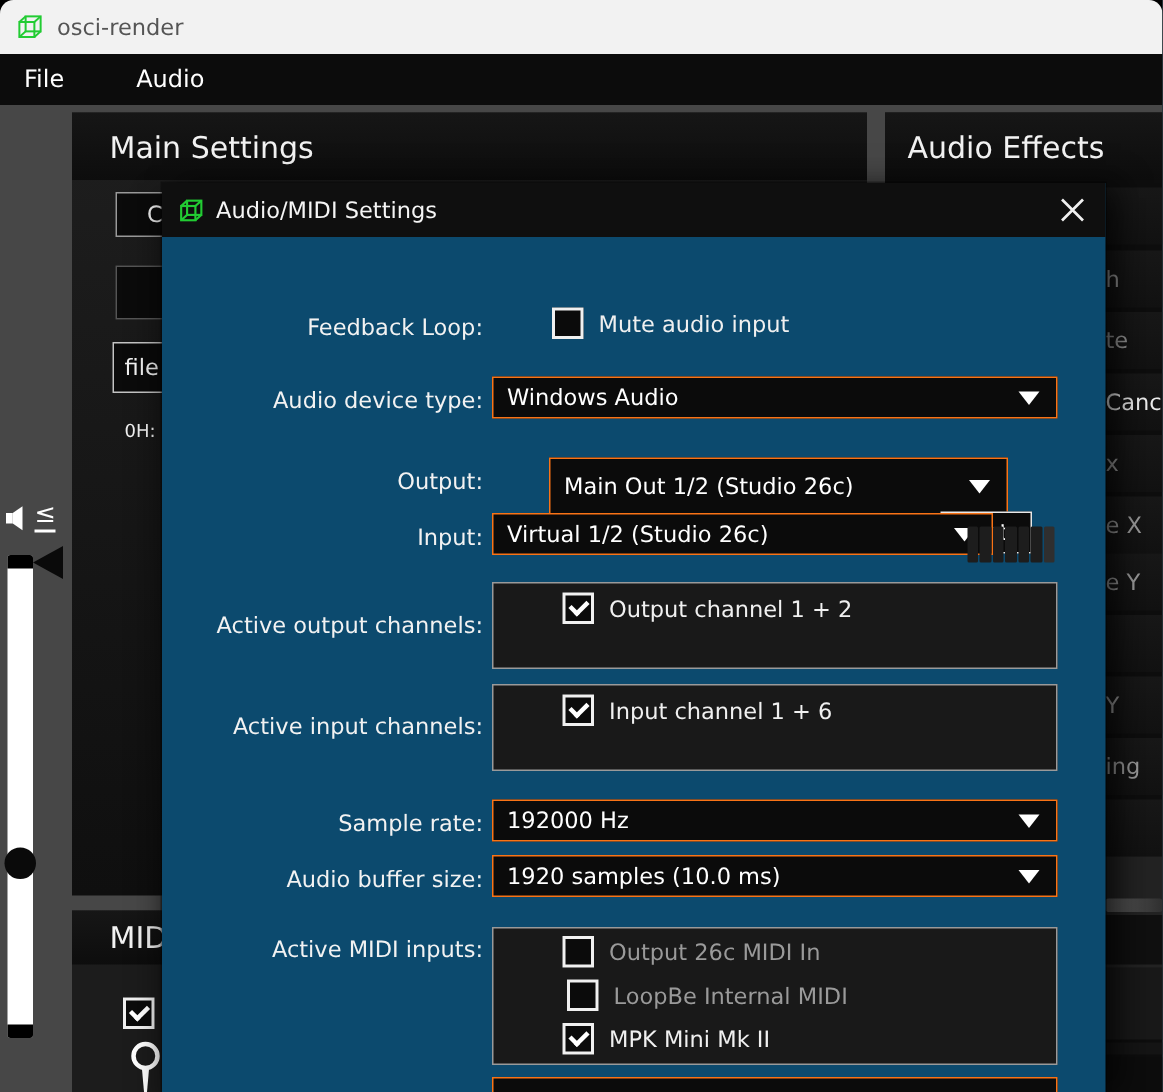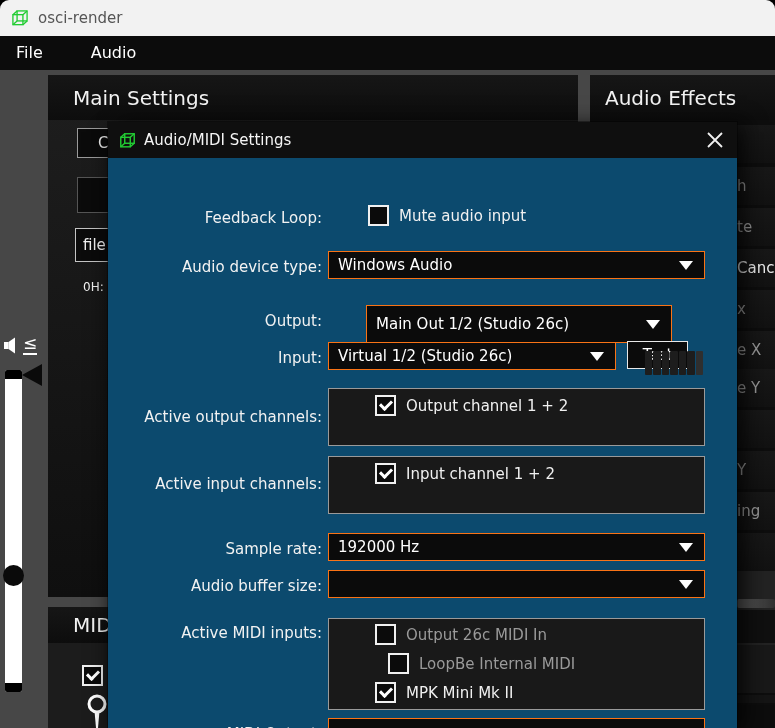--- a/index.html
+++ b/index.html
@@ -282,21 +282,21 @@
       <div class="dlg-label" style="left:6px; top:154px;">Output:</div>
       <div class="dropdown" style="left:216px; top:147px; width:306px; height:38px;margin-left:42px;">
         <span>Main Out 1/2 (Studio 26c)</span>
         <span class="dd-arrow"></span>
       </div>
       <div class="push-btn" style="left:519px; top:147px; width:61px; height:28px;margin-top:36px;">
         <span>Test</span>
       </div>
 
       <div class="dlg-label" style="left:6px; top:191px;">Input:</div>
-      <div class="dropdown" style="left:220px; top:184px; width:288px; height:28px;">
+      <div class="dropdown" style="left:220px; top:184px; width:334px; height:28px;">
         <span>Virtual 1/2 (Studio 26c)</span>
         <span class="dd-arrow"></span>
       </div>
       <div id="level-meter">
         <div class="seg"></div>
         <div class="seg"></div>
         <div class="seg"></div>
         <div class="seg"></div>
         <div class="seg"></div>
         <div class="seg"></div>
@@ -308,42 +308,43 @@
         <div class="cb-row" style="left:9px; top:6px;">
           <div class="cb checked"></div>
           <span class="cb-label">Output channel 1 + 2</span>
         </div>
       </div>
 
       <div class="dlg-label" style="left:6px; top:317px;">Active input channels:</div>
       <div class="listbox" style="left:220px; top:298px; width:377px; height:58px;">
         <div class="cb-row" style="left:9px; top:6px;">
           <div class="cb checked"></div>
-          <span class="cb-label">Input channel 1 + 2</span>
+          <span class="cb-label">Input channel 1 + 6</span>
         </div>
       </div>
 
       <div class="dlg-label" style="left:6px; top:382px;">Sample rate:</div>
       <div class="dropdown" style="left:220px; top:375px; width:377px; height:28px;">
         <span>192000 Hz</span>
         <span class="dd-arrow"></span>
       </div>
 
       <div class="dlg-label" style="left:6px; top:419px;">Audio buffer size:</div>
       <div class="dropdown" style="left:220px; top:412px; width:377px; height:28px;">
+        <span>1920 samples (10.0 ms)</span>
         <span class="dd-arrow"></span>
       </div>
 
       <div class="dlg-label" style="left:6px; top:466px;">Active MIDI inputs:</div>
       <div class="listbox" style="left:220px; top:460px; width:377px; height:92px;">
         <div class="cb-row dim" style="left:9px; top:5px;">
           <div class="cb"></div>
           <span class="cb-label">Output 26c MIDI In</span>
         </div>
-        <div class="cb-row dim" style="left:22px; top:34px;justify-content:flex-end;">
+        <div class="cb-row dim" style="left:12px; top:34px;justify-content:flex-end;">
           <div class="cb"></div>
           <span class="cb-label">LoopBe Internal MIDI</span>
         </div>
         <div class="cb-row" style="left:9px; top:63px;">
           <div class="cb checked"></div>
           <span class="cb-label">MPK Mini Mk II</span>
         </div>
       </div>
 
       <div class="dlg-label" style="left:6px; top:567px;">MIDI Output:</div>

